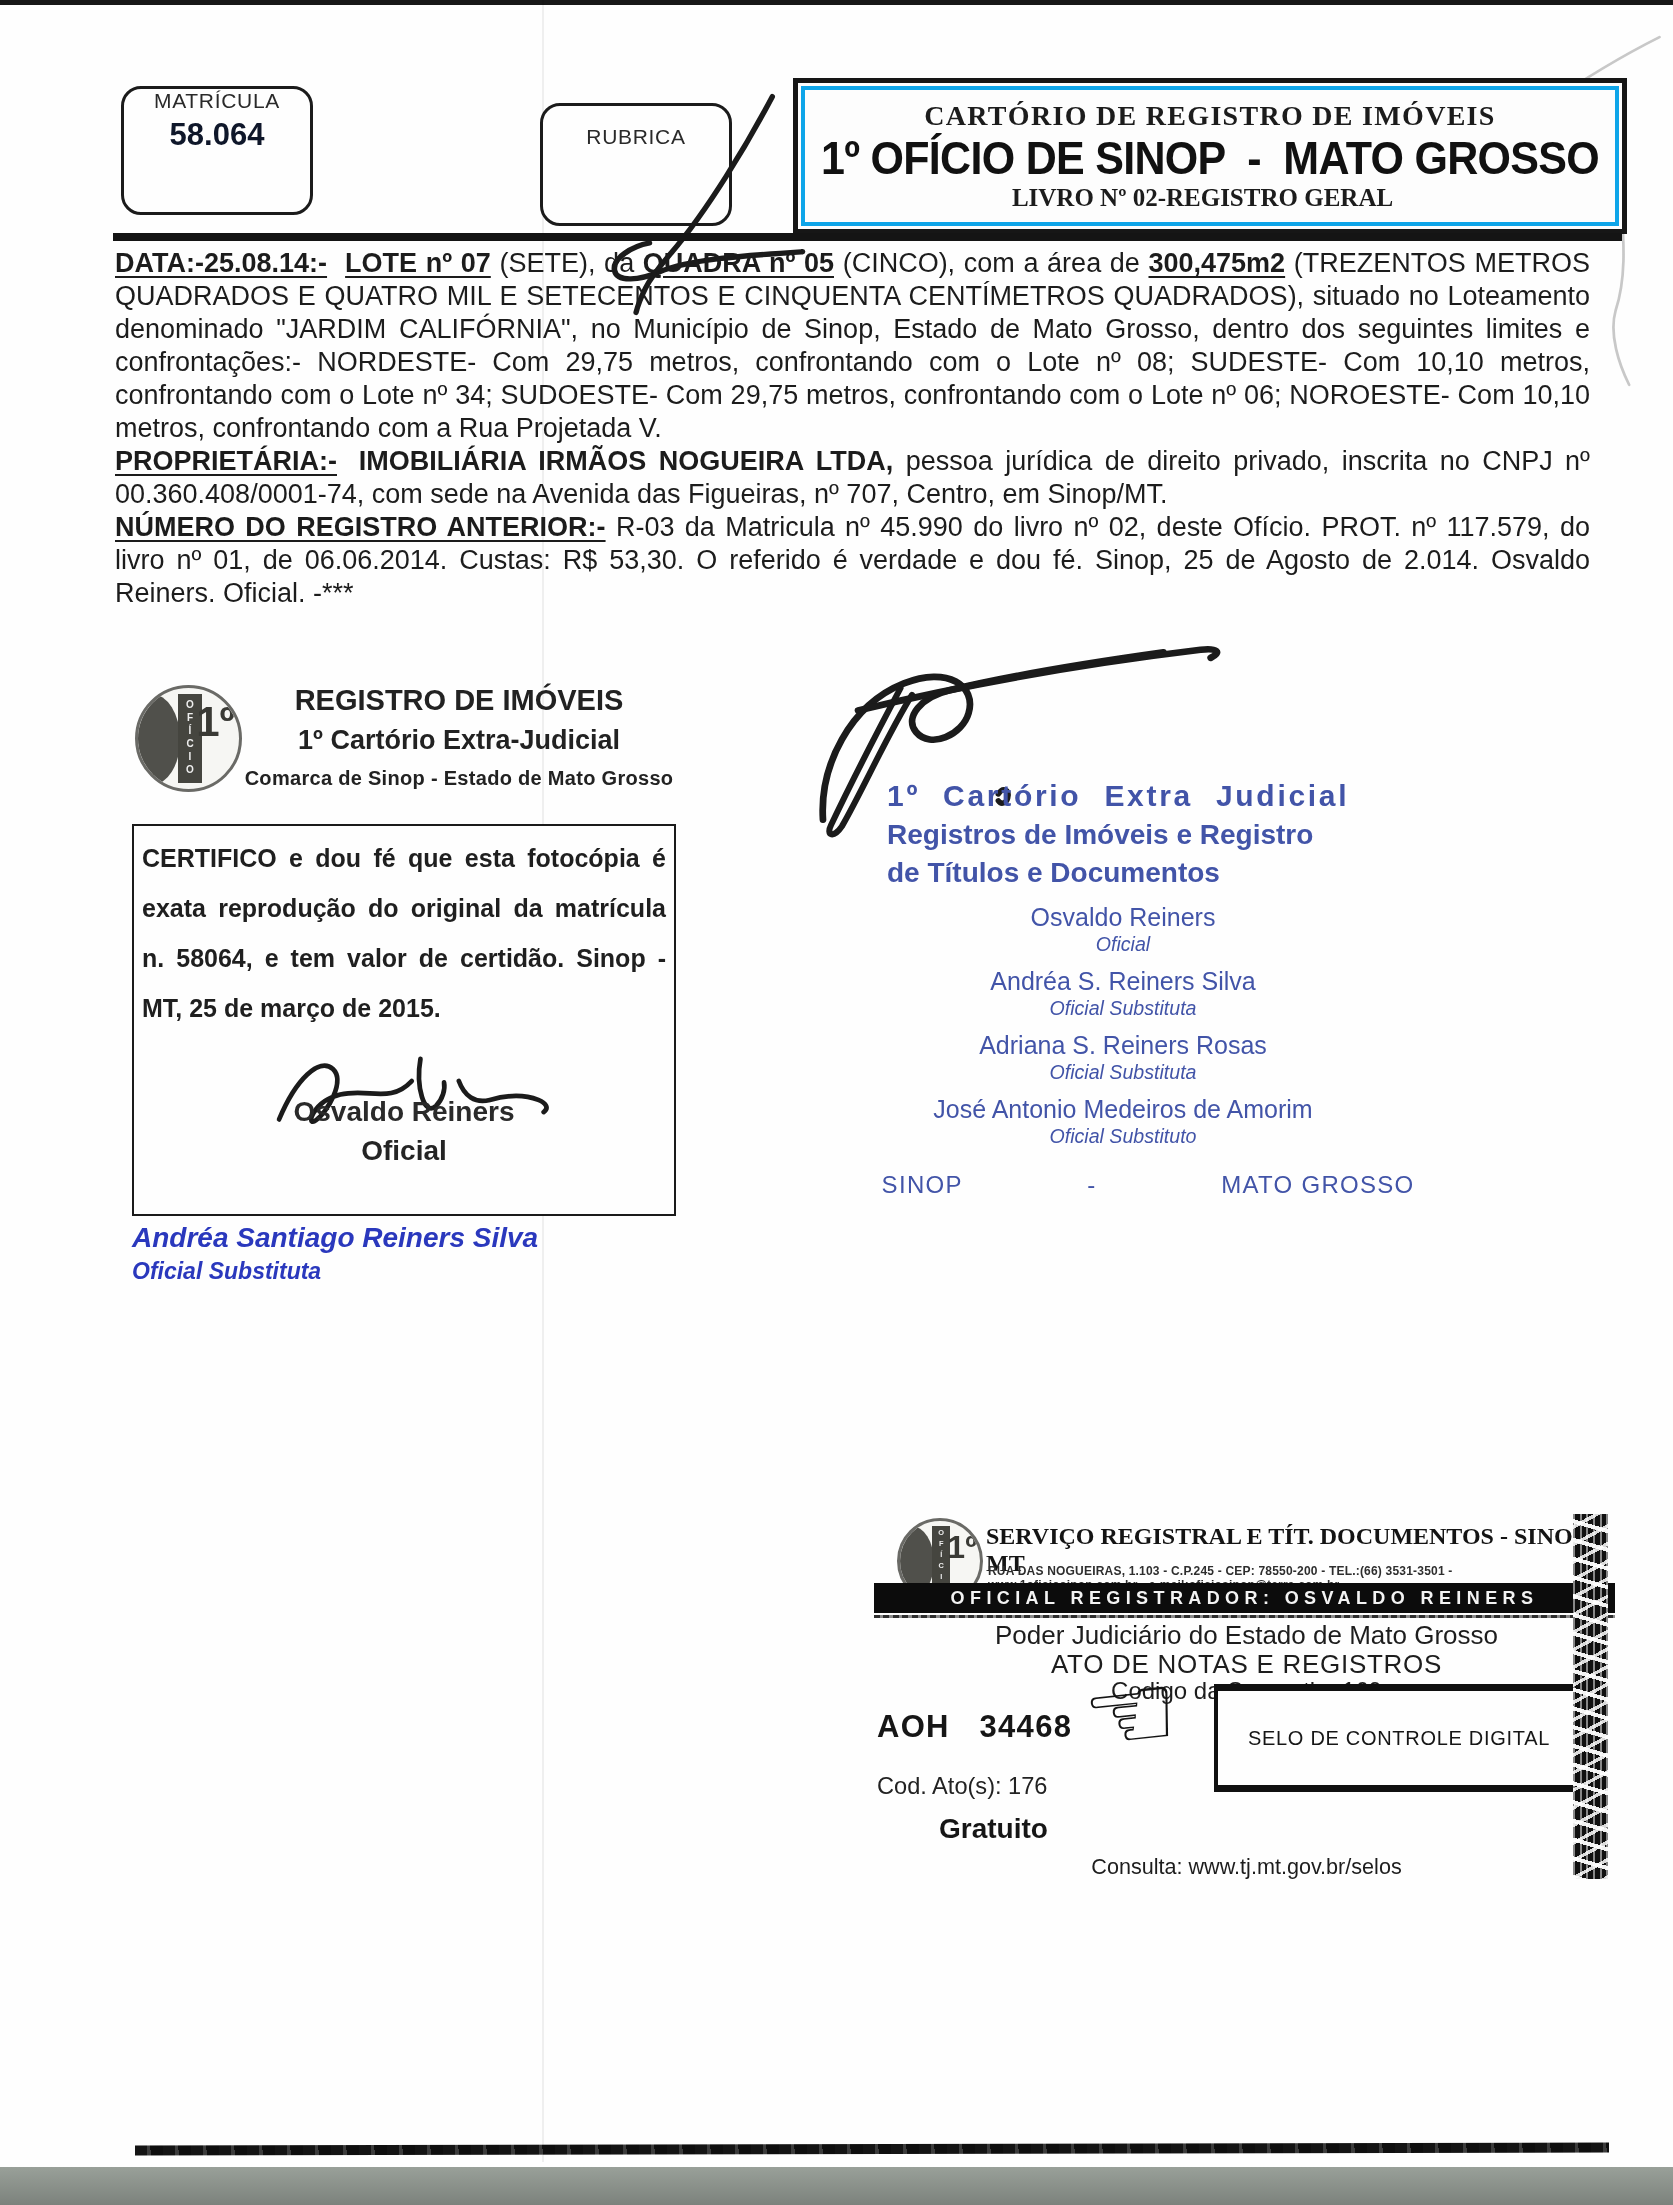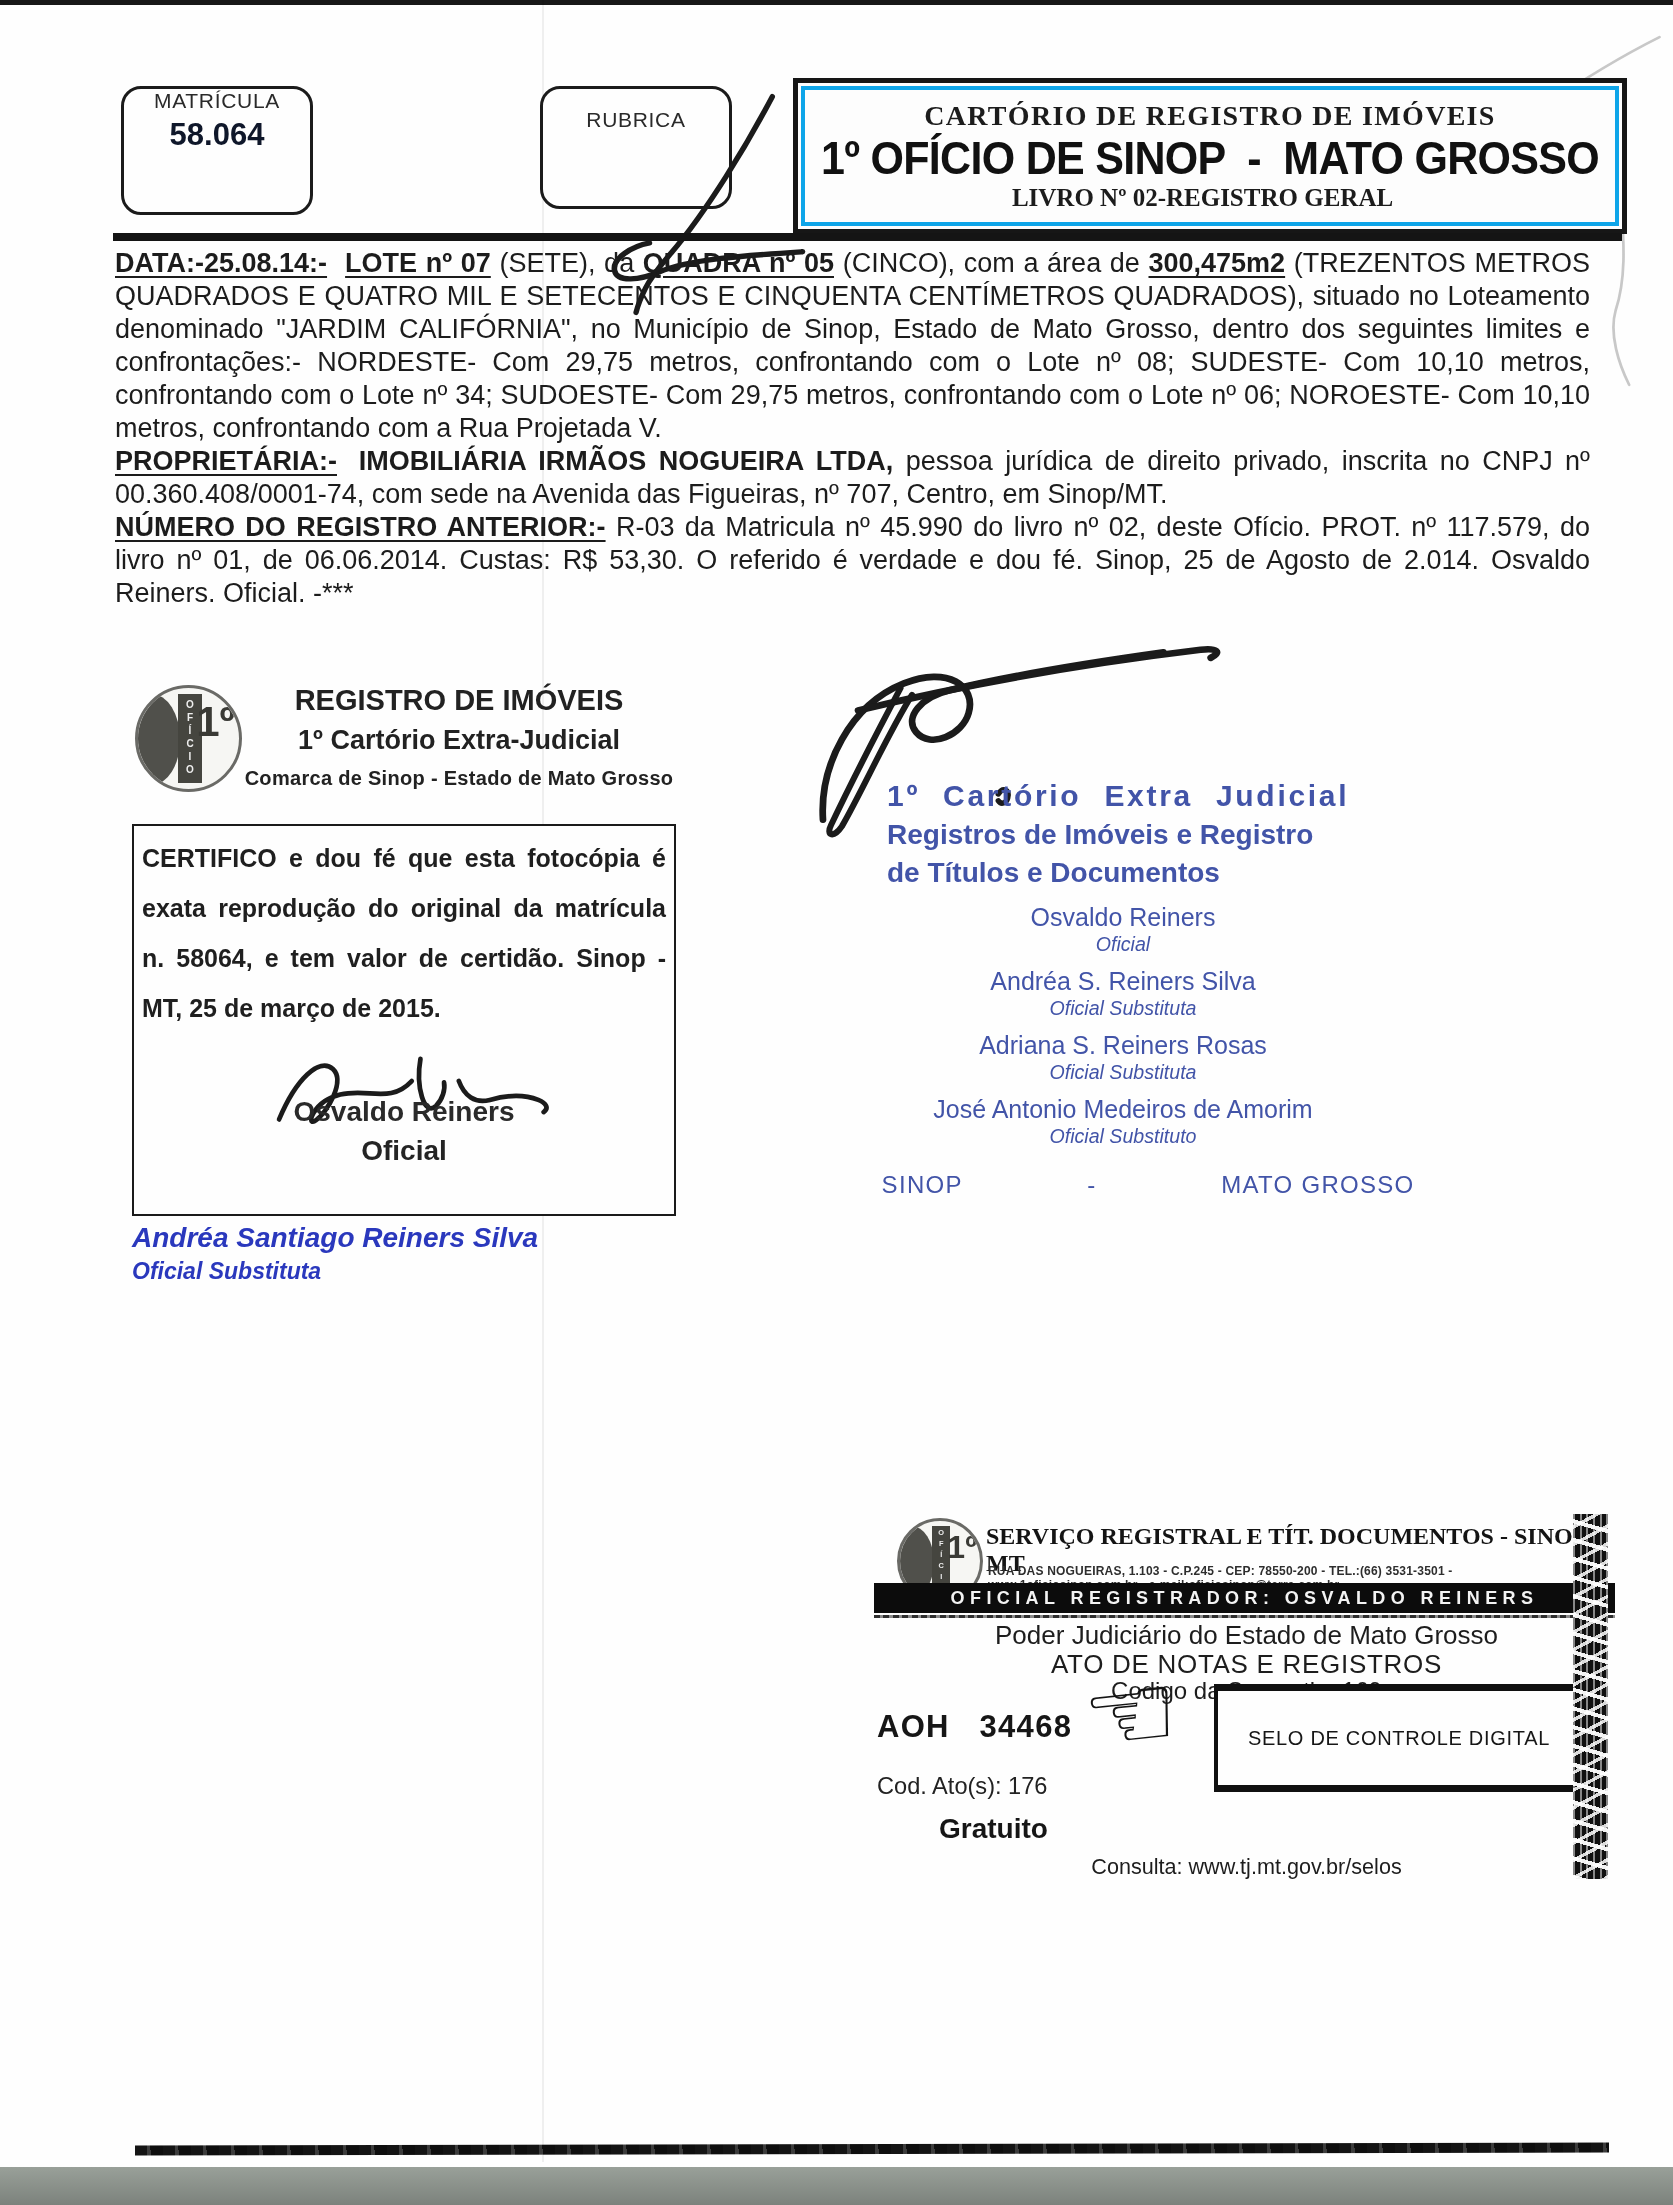--- a/index.html
+++ b/index.html
@@ -104,21 +104,21 @@
 
 <div class="page">
 
   <div class="abs topline"></div>
   <div class="abs crease"></div>
 
   <div class="abs hbox" style="left:121px;top:86px;width:186px;height:123px;">
     <div class="lab">MATRÍCULA</div>
     <div class="val">58.064</div>
   </div>
-  <div class="abs hbox" style="left:540px;top:86px;width:192px;height:123px;justify-content:flex-start;padding-top:19px;box-sizing:border-box;">
+  <div class="abs hbox" style="left:540px;top:103px;width:192px;height:123px;justify-content:flex-start;padding-top:19px;box-sizing:border-box;">
     <div class="lab">RUBRICA</div>
   </div>
 
   <svg class="abs sig" style="left:570px;top:91px;" width="236" height="223" viewBox="0 0 350 330">
     <path d="M300,8 C262,80 205,175 150,240 C138,254 122,272 112,292 C104,308 100,320 98,328" stroke-width="8"></path>
     <path d="M118,225 C92,230 62,248 66,266 C70,284 104,280 132,268 C178,249 255,244 345,238" stroke-width="8"></path>
   </svg>
 
   <svg class="abs pencil" style="left:1403px;top:27px;" width="270" height="378" viewBox="0 0 400 560">
     <path d="M20,270 C130,160 290,60 380,15" stroke-width="4"></path>

